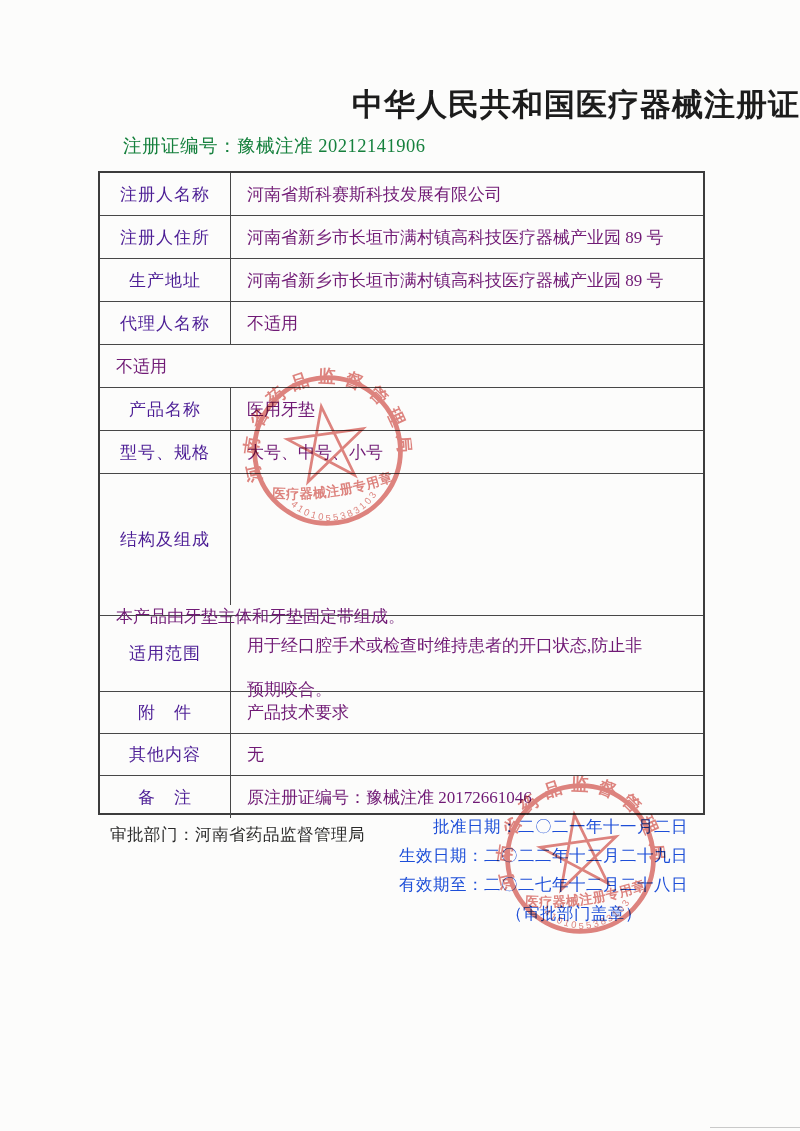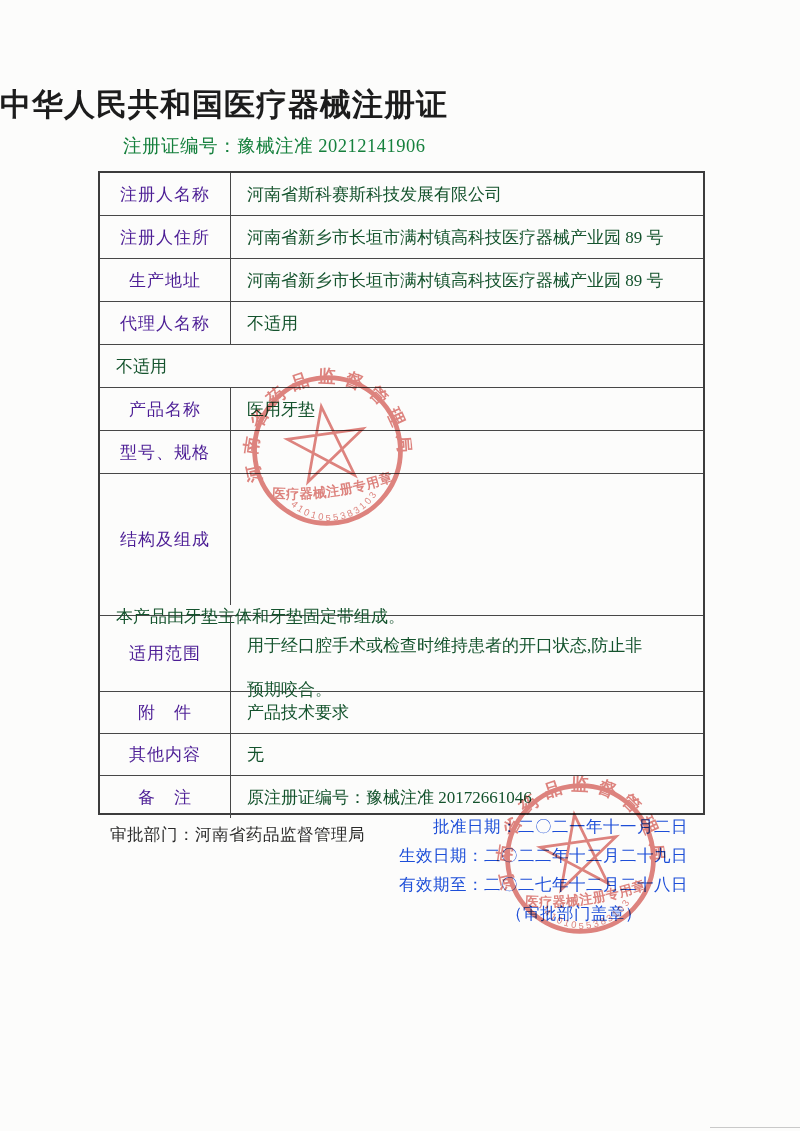--- a/index.html
+++ b/index.html
@@ -10,21 +10,21 @@
   }
   .page{
     position:relative;width:800px;height:1131px;
     background:#fcfcfb;overflow:hidden;color:#222;
   }
   
   .scan-edge{position:absolute;right:0;bottom:3px;width:90px;height:1px;background:#c9c9c9;}
 
   .title{
     position:absolute;left:0;top:84px;width:100%;
-    text-align:left;font-size:31px;font-weight:bold;
+    text-align:right;font-size:31px;font-weight:bold;
     letter-spacing:1px;color:#1c1c1c;margin:0;
   }
   .certno{
     position:absolute;left:123px;top:133px;
     font-size:18.5px;color:#15803d;letter-spacing:.5px;
   }
 
   
   .cert-table{
     position:absolute;left:98px;top:171px;width:607px;height:644px;
@@ -40,21 +40,21 @@
   .tr{flex:0 0 auto;}
   .td-label{
     width:131px;flex:0 0 131px;
     border-right:1.5px solid #474747;box-sizing:border-box;
     display:flex;align-items:center;justify-content:center;
     font-size:17px;color:#4c1d95;letter-spacing:1px;
   }
   .td-value{
     flex:1;display:flex;align-items:center;
     padding-left:16px;box-sizing:border-box;
-    font-size:17px;color:#14532d;
+    font-size:17px;color:#701a75;
   }
   .td-value.wrap{
     display:block;padding-top:8px;padding-right:54px;
     line-height:44px;align-items:flex-start;
   }
 
   
   .dept-line{
     position:absolute;left:110px;top:824px;
     font-size:16.5px;color:#2a2a2a;letter-spacing:.5px;
@@ -106,20 +106,21 @@
     </div>
     <div class="tr">
       <div class="td-value">不适用</div>
     </div>
     <div class="tr">
       <div class="td-label">产品名称</div>
       <div class="td-value">医用牙垫</div>
     </div>
     <div class="tr">
       <div class="td-label">型号、规格</div>
+      <div class="td-value">大号、中号、小号</div>
     </div>
     <div class="tr h-tall">
       <div class="td-label">结构及组成</div>
       <div class="td-value">本产品由牙垫主体和牙垫固定带组成。</div>
     </div>
     <div class="tr h-mid">
       <div class="td-label">适用范围</div>
       <div class="td-value wrap">用于经口腔手术或检查时维持患者的开口状态,防止非预期咬合。</div>
     </div>
     <div class="tr h-sm">

